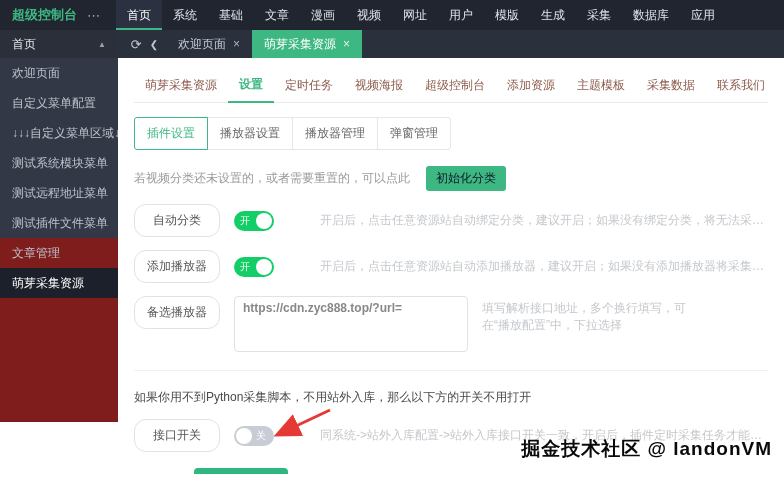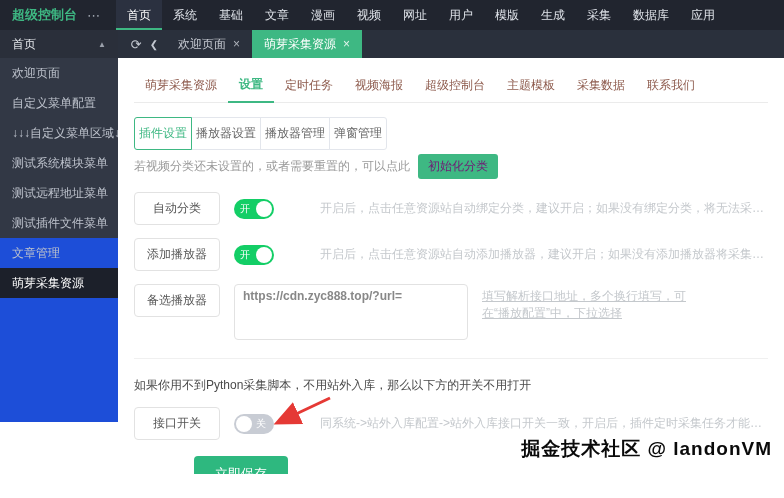--- a/index.html
+++ b/index.html
@@ -16,60 +16,60 @@
   .topnav .titem.active { color:#fff; background:#2b3140; box-shadow:inset 0 -2px 0 #3eb883; }
 
   
   .bodyrow { display:flex; height:468px; background:#fff; }
 
   
   .sidebar { width:118px; height:392px; background:#323845; display:flex; flex-direction:column; font-size:12px; flex:none; }
   .side-item { height:30px; display:flex; align-items:center; padding:0 12px; color:#bdc2cc; cursor:pointer; white-space:nowrap; }
   .side-head { height:28px; background:#2a2f3a; justify-content:space-between; color:#e3e6ea; }
   .caret { font-size:8px; color:#9aa0aa; }
-  .side-group { background:#1d4ed8; flex:1; display:flex; flex-direction:column; }
+  .side-group { background:#7f1d1d; flex:1; display:flex; flex-direction:column; }
   .side-item.active { background:#1c202a; color:#fff; }
 
   
   .main { flex:1; display:flex; flex-direction:column; min-width:0; }
   .tabbar { height:28px; background:#2a303c; display:flex; align-items:center; padding:0 8px; flex:none; }
   .tb-icon { color:#c3c8d1; font-size:13px; width:20px; text-align:center; cursor:pointer; }
   .tb-icon.back { font-size:10px; width:16px; }
   .wtabs { display:flex; height:100%; margin-left:4px; }
   .wtab { display:flex; align-items:center; gap:7px; padding:0 12px; font-size:12px; color:#c6cad2; cursor:pointer; white-space:nowrap; }
   .wtab .x { font-size:12px; opacity:.85; }
   .wtab.active { background:#3eb883; color:#fff; }
 
   
   .content { flex:1; background:#fff; padding:10px 16px 0 16px; position:relative; min-width:0; }
   .ptabs { display:flex; align-items:center; border-bottom:1px solid #ebebeb; }
   .ptab { font-size:12px; color:#8d5a4c; padding:8px 11px; cursor:pointer; white-space:nowrap; }
   .ptab.active { color:#3eb883; border-bottom:2px solid #3eb883; font-weight:bold; margin-bottom:-1px; }
 
   .stabs { display:flex; margin-top:14px; }
-  .stab { font-size:12px; color:#666; border:1px solid #e3e6ec; padding:7px 4px; margin-left:-1px; background:#fff; cursor:pointer; white-space:nowrap; }
+  .stab { font-size:12px; color:#666; border:1px solid #e3e6ec; padding:7px 12px; margin-left:-1px; background:#fff; cursor:pointer; white-space:nowrap; }
   .stab:first-child { margin-left:0; border-radius:3px 0 0 3px; }
   .stab:last-child { border-radius:0 3px 3px 0; }
   .stab.active { color:#3eb883; border-color:#3eb883; position:relative; z-index:1; }
 
-  .notice { margin-top:4px; display:flex; align-items:center; gap:8px; font-size:12px; color:#9a9a9a; }
-  .btn-s { background:#3eb883; color:#701a75; font-size:12px; padding:4px 10px; border-radius:3px; border:none; cursor:pointer; }
+  .notice { margin-top:16px; display:flex; align-items:center; gap:16px; font-size:12px; color:#9a9a9a; }
+  .btn-s { background:#3eb883; color:#0f172a; font-size:12px; padding:4px 10px; border-radius:3px; border:none; cursor:pointer; }
 
   .frow { display:flex; align-items:center; margin-top:13px; position:relative; }
   .frow.top { align-items:flex-start; }
-  .flabel { width:86px; text-align:center; border:1px solid #e2e2e2; border-radius:4px; font-size:12px; color:#555; padding:7px 0; background:#fff; flex:none; cursor:default; }
+  .flabel { width:86px; text-align:center; border:1px solid #e2e2e2; border-radius:12px; font-size:12px; color:#555; padding:7px 0; background:#fff; flex:none; cursor:default; }
   .switch { width:40px; height:20px; border-radius:10px; margin-left:14px; position:relative; flex:none; display:flex; align-items:center; cursor:pointer; }
   .switch.on { background:#13ce66; }
   .switch.on .swtxt { color:#fff; font-size:10px; margin-left:6px; }
   .switch.on .knob { position:absolute; right:2px; top:2px; width:16px; height:16px; background:#fff; border-radius:50%; }
   .switch.off { background:#c8ccd4; }
   .switch.off .swtxt { color:#fff; font-size:10px; margin-left:22px; }
   .switch.off .knob { position:absolute; left:2px; top:2px; width:16px; height:16px; background:#fff; border-radius:50%; }
   .hint { font-size:12px; color:#c4c8cc; margin-left:46px; white-space:nowrap; overflow:hidden; text-overflow:ellipsis; }
-  .hint.near { margin-left:14px; padding-top:4px; white-space:normal; max-width:220px;text-decoration:underline; }
+  .hint.near { margin-left:14px; padding-top:4px; white-space:normal; max-width:220px; }
 
   .ta { margin-left:14px; width:234px; height:56px; border:1px solid #e2e2e2; border-radius:4px; font-size:12px; color:#888; padding:4px 8px; resize:none; font-family:inherit; outline:none;font-weight:bold; }
 
   .warning { margin-top:18px; padding-top:18px; border-top:1px solid #f0f0f0; font-size:12px; color:#4a4a4a; }
 
   .arrow-svg { position:absolute; left:134px; top:-14px; width:70px; height:38px; pointer-events:none; }
 
   .saverow { margin-top:16px; margin-left:60px; }
   .btn-save { background:#2eb87f; color:#fff; border:none; border-radius:4px; font-size:13px; padding:9px 21px; cursor:pointer; }
 
@@ -137,20 +137,21 @@
       </div>
 
       <div class="content">
 
         <div class="ptabs">
           <span class="ptab">萌芽采集资源</span>
           <span class="ptab active">设置</span>
           <span class="ptab">定时任务</span>
           <span class="ptab">视频海报</span>
           <span class="ptab">超级控制台</span>
+          <span class="ptab">添加资源</span>
           <span class="ptab">主题模板</span>
           <span class="ptab">采集数据</span>
           <span class="ptab">联系我们</span>
         </div>
 
         <div class="stabs">
           <span class="stab active">插件设置</span>
           <span class="stab">播放器设置</span>
           <span class="stab">播放器管理</span>
           <span class="stab">弹窗管理</span>

